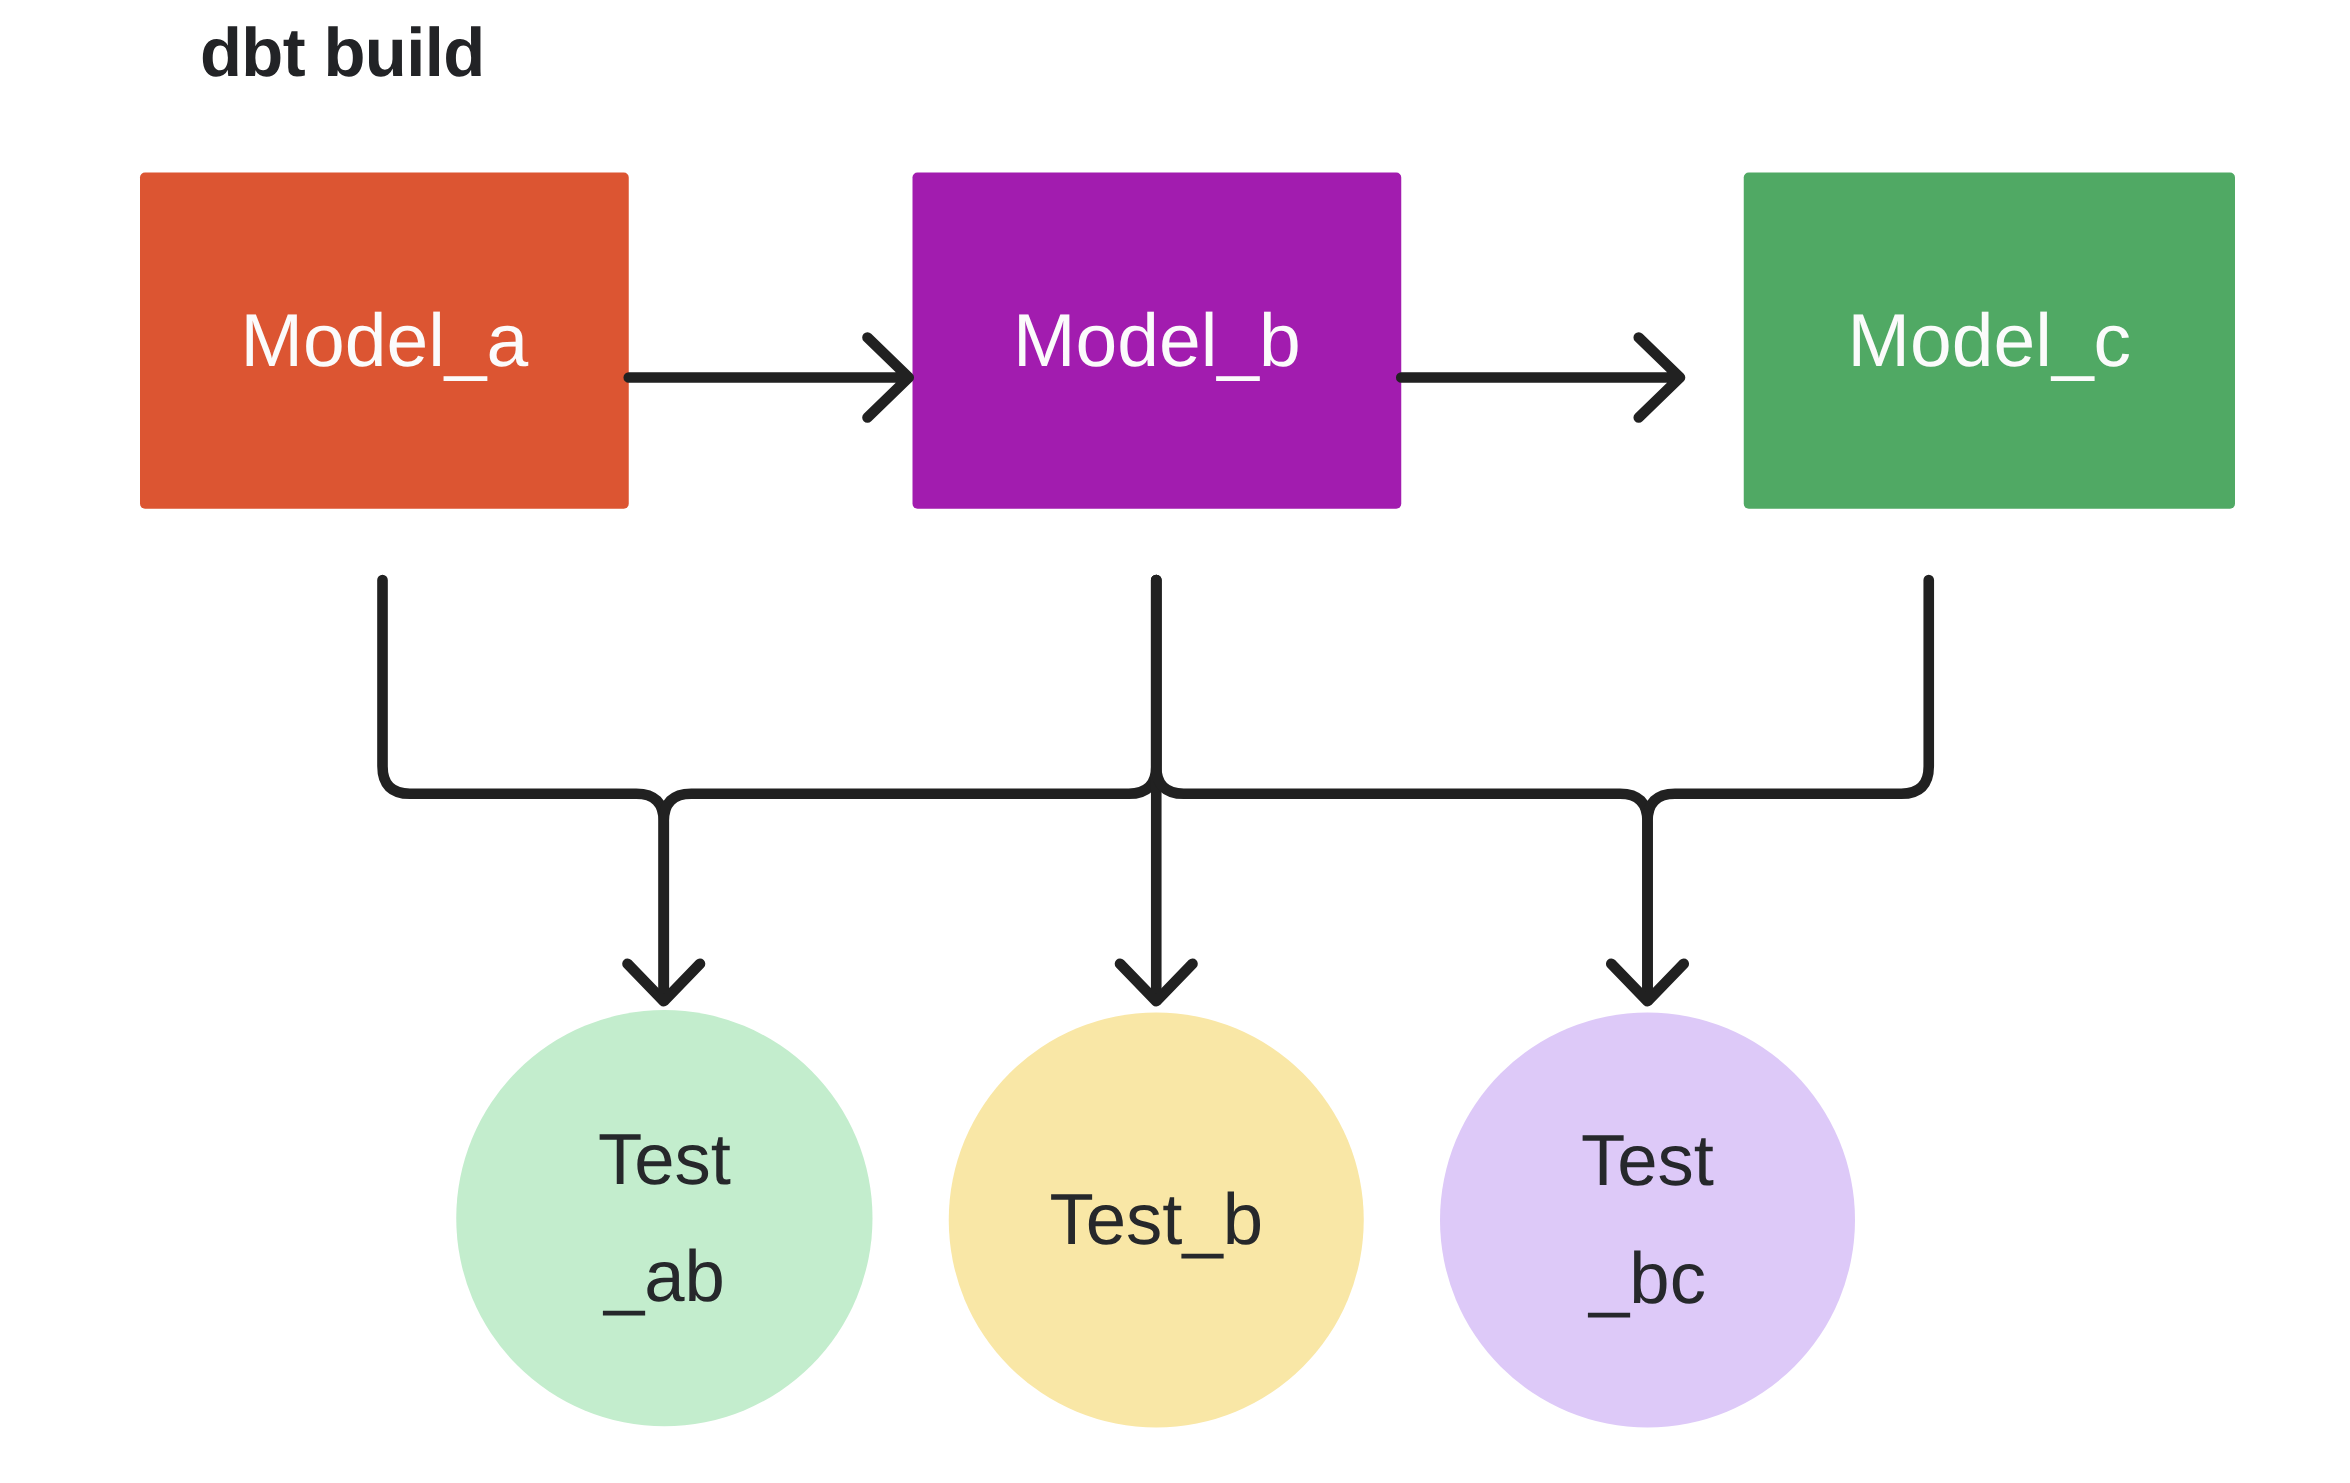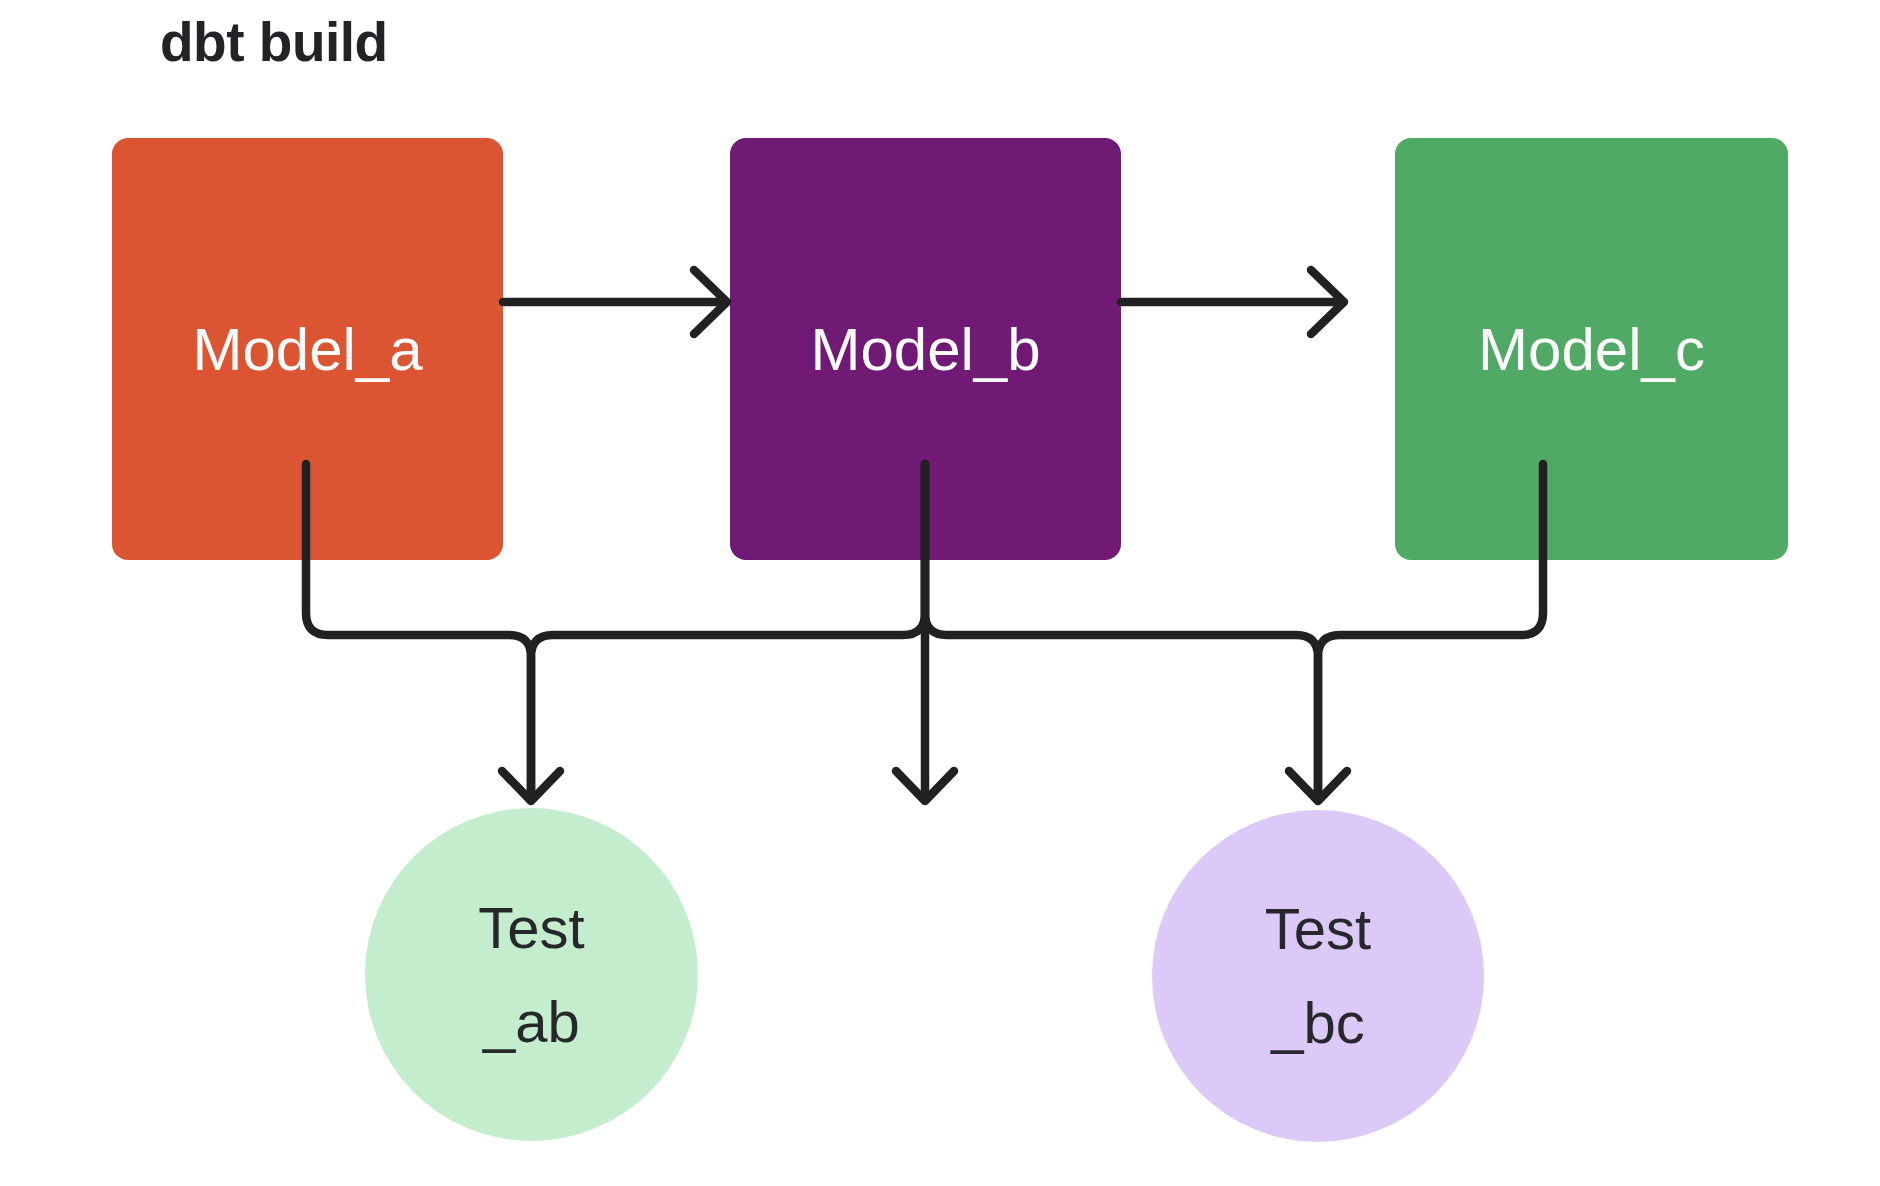--- a/index.html
+++ b/index.html
@@ -25,22 +25,22 @@
     align-items: center;
     justify-content: center;
     text-align: center;
   }
   .node-label {
     white-space: pre-line;
     user-select: none;
   }
   .model {
     width: 391px;
-    height: 422px;
-    border-radius: 16px;
+    height: 269px;
+    border-radius: 4px;
   }
   .model .node-label {
     font-size: 60px;
     font-weight: 400;
   }
   .test {
     width: 333px;
     height: 333px;
     border-radius: 50%;
   }
@@ -67,21 +67,21 @@
 <body>
 
 <div class="canvas" style="background-color: rgb(255, 255, 255);">
 
   <div class="title" style="color: rgb(34, 35, 38);">dbt build</div>
 
   <div class="node model" id="model-a" style="background-color: rgb(220, 85, 50);">
     <span class="node-label" style="color: rgb(251, 251, 251);">Model_a</span>
   </div>
 
-  <div class="node model" id="model-b" style="background-color: #701a75;">
+  <div class="node model" id="model-b" style="background-color: #a21caf;">
     <span class="node-label" style="color: rgb(251, 251, 251);">Model_b</span>
   </div>
 
   <div class="node model" id="model-c" style="background-color: rgb(80, 169, 100);">
     <span class="node-label" style="color: rgb(251, 251, 251);">Model_c</span>
   </div>
 
   <svg class="connectors" viewBox="0 0 1880 1186" xmlns="http://www.w3.org/2000/svg">
     <g fill="none" stroke-width="8.5" stroke-linecap="round" stroke-linejoin="round" stroke="#212121">
       <path d="M503 302 H720 M694 270 L727 302 L694 334"></path>
@@ -95,19 +95,22 @@
       <path d="M896 771 L925 801 L954 771"></path>
       <path d="M1289 771 L1318 801 L1347 771"></path>
     </g>
   </svg>
 
   <div class="node test" id="test-ab" style="background-color: rgb(195, 237, 205);">
     <span class="node-label" style="color: rgb(38, 40, 43);">Test
 _ab</span>
   </div>
 
+  <div class="node test" id="test-b" style="background-color: rgb(249, 231, 166);">
+    <span class="node-label" style="color: rgb(38, 40, 43);">Test_b</span>
+  </div>
 
   <div class="node test" id="test-bc" style="background-color: rgb(221, 201, 248);">
     <span class="node-label" style="color: rgb(38, 40, 43);">Test
 _bc</span>
   </div>
 
 </div>
 
 </body></html>

